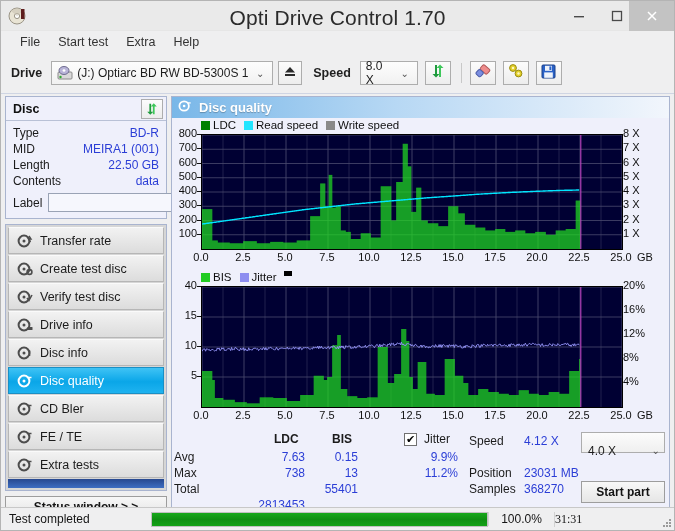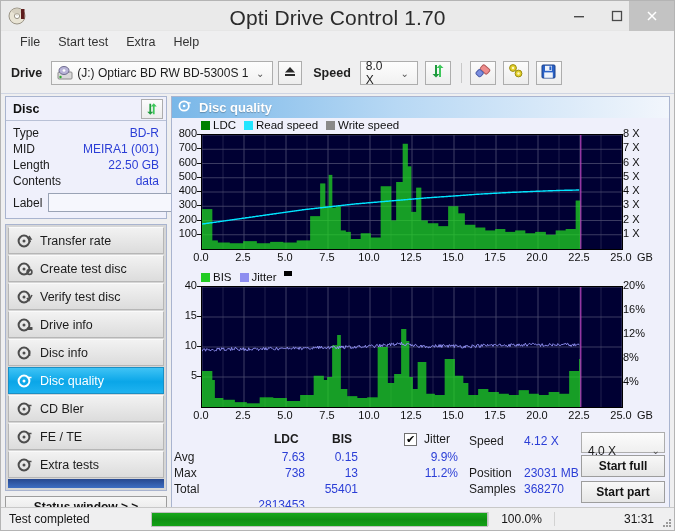--- a/index.html
+++ b/index.html
@@ -222,22 +222,22 @@
   #progress-outer {
     width: 337px; height: 15px; background: #ffffff; border: 1px solid #c0c0c0;
     overflow: hidden;
   }
   #progress-fill {
     height: 100%; width: 100%;
     background: linear-gradient(#17a81a,#0f8f12 50%, #12a115);
   }
   #progress-pct { width: 66px; text-align: center; font-size: 12px; color: #141414;
                   border-left: 1px solid #d2d2d2; }
-  #elapsed { flex: 1; text-align: right; padding-right: 22px; font-size: 12px; color: #141414;
-             border-left: 1px solid #d2d2d2; }
+  #elapsed { flex: 1; padding-right: 22px; font-size: 12px; color: #141414;
+             border-left: 1px solid #d2d2d2; font-family: Liberation Serif, serif; }
   #grip { position: absolute; right: 3px; bottom: 3px; width: 12px; height: 12px; }
 </style>
 </head>
 <body>
 
 <div id="app">
 
   <div id="titlebar">
     <span id="app-icon">
       <svg width="20" height="20" viewBox="0 0 20 20">
@@ -691,21 +691,20 @@
         <span class="stv" style="left:352px;top:4px;">4.12 X</span>
         <span class="st" style="left:297px;top:36px;">Position</span>
         <span class="stv" style="left:352px;top:36px;">23031 MB</span>
         <span class="st" style="left:297px;top:52px;">Samples</span>
         <span class="stv" style="left:352px;top:52px;">368270</span>
 
         <div id="speed-sel-combo">
           <span>4.0 X</span>
           <span class="caret">⌄</span>
         </div>
-        <div class="startbtn" id="start-full">Start full</div>
         <div class="startbtn" id="start-part">Start part</div>
       </div>
     </div>
   </div>
 
   <div id="statusbar">
     <span id="status-text">Test completed</span>
     <div id="progress-outer">
       <div id="progress-fill"></div>
     </div>

